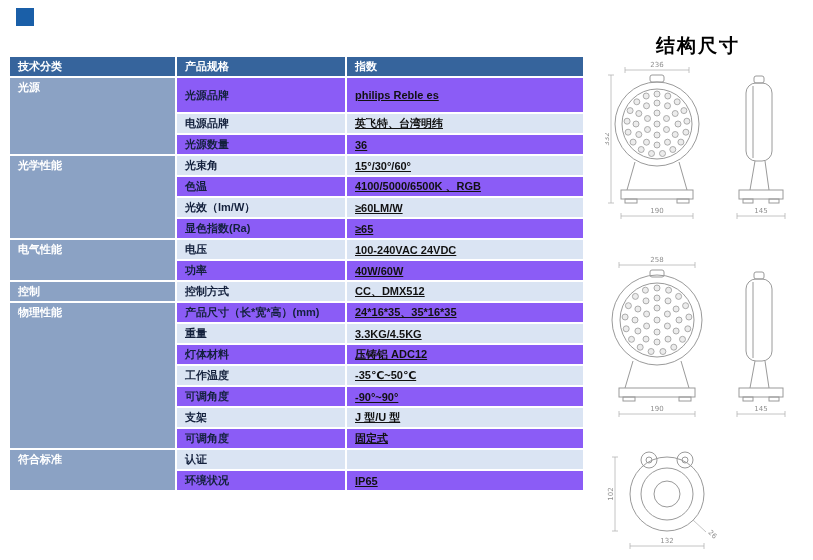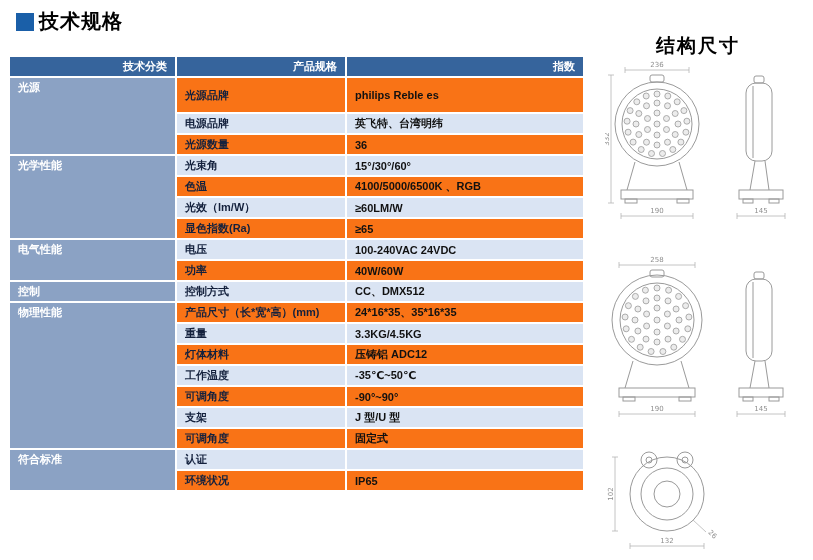--- a/index.html
+++ b/index.html
@@ -18,46 +18,45 @@
     position:absolute; left:8px; top:55px; width:575px;
     border-collapse:collapse; table-layout:fixed;
   }
   table.spec th, table.spec td {
     border:2px solid #ffffff;
     font-size:11px; font-weight:bold;
     padding:2px 8px;
     white-space:nowrap; overflow:hidden;
   }
   table.spec th {
-    background:#36649c; color:#ffffff; text-align:right; height:20px;
+    background:#36649c; color:#ffffff; text-align:left; height:20px;
   }
   td.cat { background:#8ba2c4; color:#ffffff; vertical-align:top; padding-top:5px; }
-  tr.rA td.cell { background:#f97316; }
+  tr.rA td.cell { background:#8b5cf6; }
   tr.rB td.cell { background:#dae4f3; }
   td.spec-cell { color:#14213d; }
-  td.val-cell  { color:#111111; }
+  td.val-cell  { color:#111111;text-decoration:underline; }
   tr.tall { height:36px; }
   tr.norm { height:16px; }
 
   .right-title {
     position:absolute; left:656px; top:33px;
     font-size:19px; font-weight:bold; color:#000; letter-spacing:2px;
   }
   svg.dwg { position:absolute; left:605px; top:58px; }
   .draw { fill:none; stroke:#9a9a9a; stroke-width:1; }
   .led  { fill:#ececec; stroke:#9a9a9a; stroke-width:0.8; }
   .dim line { stroke:#b5b5b5; stroke-width:0.8; }
   .dimtxt { fill:#8f8f8f; font-size:7px; font-family:"DejaVu Sans",sans-serif; }
 </style>
 </head>
 <body>
 
 <div class="page-title">
   <span class="title-square"></span>
-  <span class="title-text">技术规格</span>
 </div>
 
 <table class="spec">
   <colgroup>
       <col style="width:167px">
       <col style="width:170px">
       <col style="width:238px">
     </colgroup>
   <thead>
     <tr>

